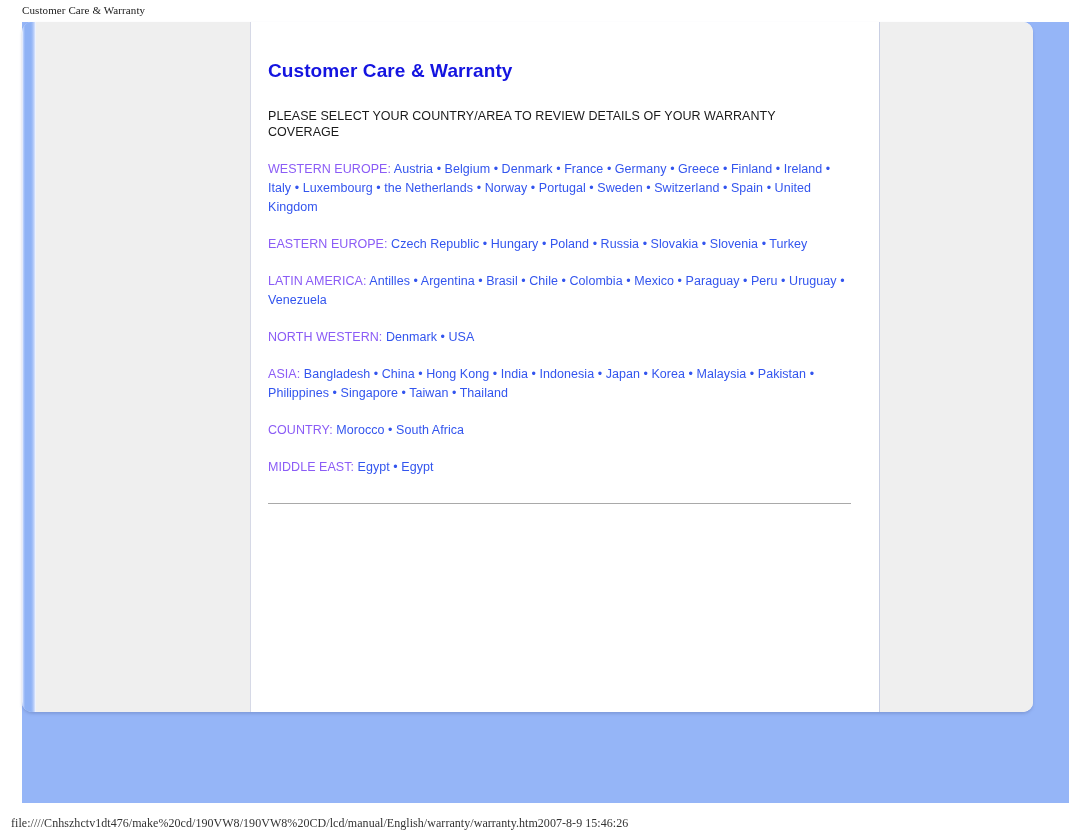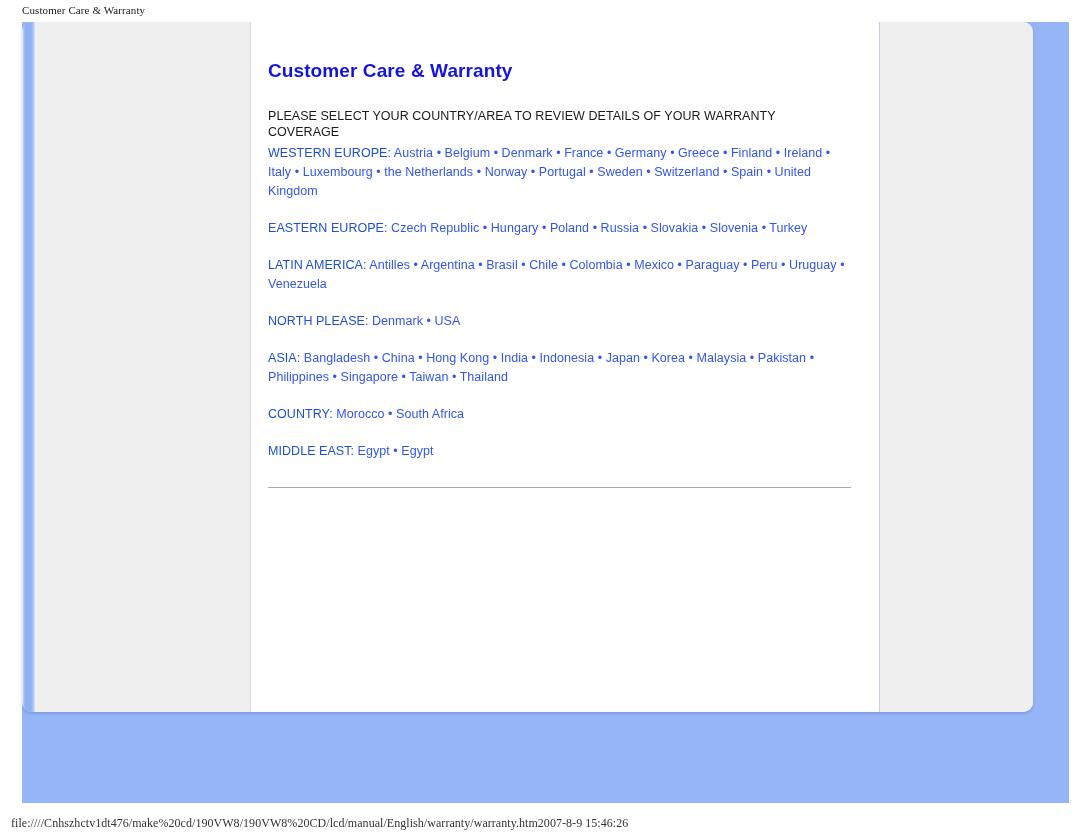--- a/index.html
+++ b/index.html
@@ -111,35 +111,35 @@
     font-size: 19px;
     font-weight: bold;
     margin: 0 0 26px 0;
     letter-spacing: 0.1px;
   }
 
   .intro {
     color: #1a1a1a;
     font-size: 12.5px;
     line-height: 16px;
-    margin: 0 0 4px 0;
+    margin: 0 0 20px 0;
     max-width: 510px;
     letter-spacing: 0.05px;
   }
 
   .region-block {
     font-size: 12.5px;
     line-height: 19px;
     margin: 0 0 18px 0;
     max-width: 578px;
     letter-spacing: 0.05px;
   }
 
   .region-label {
-    color: #1d4ed8;
+    color: #8b5cf6;
   }
 
   .region-link {
     color: #3355EE;
     text-decoration: none;
     cursor: pointer;
   }
 
   .sep {
     color: #3355EE;
@@ -169,21 +169,21 @@
   <div class="content-pane">
 
     <h1 class="page-title">Customer Care &amp; Warranty</h1>
 
     <p class="intro">PLEASE SELECT YOUR COUNTRY/AREA TO REVIEW DETAILS OF YOUR WARRANTY COVERAGE</p>
 
     <div id="region-list">
         <p class="region-block"><span class="region-label">WESTERN EUROPE:</span> <a class="region-link">Austria</a><span class="sep"> • </span><a class="region-link">Belgium</a><span class="sep"> • </span><a class="region-link">Denmark</a><span class="sep"> • </span><a class="region-link">France</a><span class="sep"> • </span><a class="region-link">Germany</a><span class="sep"> • </span><a class="region-link">Greece</a><span class="sep"> • </span><a class="region-link">Finland</a><span class="sep"> • </span><a class="region-link">Ireland</a><span class="sep"> • </span><a class="region-link">Italy</a><span class="sep"> • </span><a class="region-link">Luxembourg</a><span class="sep"> • </span><a class="region-link">the Netherlands</a><span class="sep"> • </span><a class="region-link">Norway</a><span class="sep"> • </span><a class="region-link">Portugal</a><span class="sep"> • </span><a class="region-link">Sweden</a><span class="sep"> • </span><a class="region-link">Switzerland</a><span class="sep"> • </span><a class="region-link">Spain</a><span class="sep"> • </span><a class="region-link">United Kingdom</a></p>
         <p class="region-block"><span class="region-label">EASTERN EUROPE:</span> <a class="region-link">Czech Republic</a><span class="sep"> • </span><a class="region-link">Hungary</a><span class="sep"> • </span><a class="region-link">Poland</a><span class="sep"> • </span><a class="region-link">Russia</a><span class="sep"> • </span><a class="region-link">Slovakia</a><span class="sep"> • </span><a class="region-link">Slovenia</a><span class="sep"> • </span><a class="region-link">Turkey</a></p>
         <p class="region-block"><span class="region-label">LATIN AMERICA:</span> <a class="region-link">Antilles</a><span class="sep"> • </span><a class="region-link">Argentina</a><span class="sep"> • </span><a class="region-link">Brasil</a><span class="sep"> • </span><a class="region-link">Chile</a><span class="sep"> • </span><a class="region-link">Colombia</a><span class="sep"> • </span><a class="region-link">Mexico</a><span class="sep"> • </span><a class="region-link">Paraguay</a><span class="sep"> • </span><a class="region-link">Peru</a><span class="sep"> • </span><a class="region-link">Uruguay</a><span class="sep"> • </span><a class="region-link">Venezuela</a></p>
-        <p class="region-block"><span class="region-label">NORTH PLEASE:</span> <a class="region-link">Denmark</a><span class="sep"> • </span><a class="region-link">USA</a></p>
+        <p class="region-block"><span class="region-label">NORTH WESTERN:</span> <a class="region-link">Denmark</a><span class="sep"> • </span><a class="region-link">USA</a></p>
         <p class="region-block"><span class="region-label">ASIA:</span> <a class="region-link">Bangladesh</a><span class="sep"> • </span><a class="region-link">China</a><span class="sep"> • </span><a class="region-link">Hong Kong</a><span class="sep"> • </span><a class="region-link">India</a><span class="sep"> • </span><a class="region-link">Indonesia</a><span class="sep"> • </span><a class="region-link">Japan</a><span class="sep"> • </span><a class="region-link">Korea</a><span class="sep"> • </span><a class="region-link">Malaysia</a><span class="sep"> • </span><a class="region-link">Pakistan</a><span class="sep"> • </span><a class="region-link">Philippines</a><span class="sep"> • </span><a class="region-link">Singapore</a><span class="sep"> • </span><a class="region-link">Taiwan</a><span class="sep"> • </span><a class="region-link">Thailand</a></p>
         <p class="region-block"><span class="region-label">COUNTRY:</span> <a class="region-link">Morocco</a><span class="sep"> • </span><a class="region-link">South Africa</a></p>
         <p class="region-block"><span class="region-label">MIDDLE EAST:</span> <a class="region-link">Egypt</a><span class="sep"> • </span><a class="region-link">Egypt</a></p>
       </div>
 
     <hr class="divider">
   </div>
 
   <div class="right-rail"></div>
 

